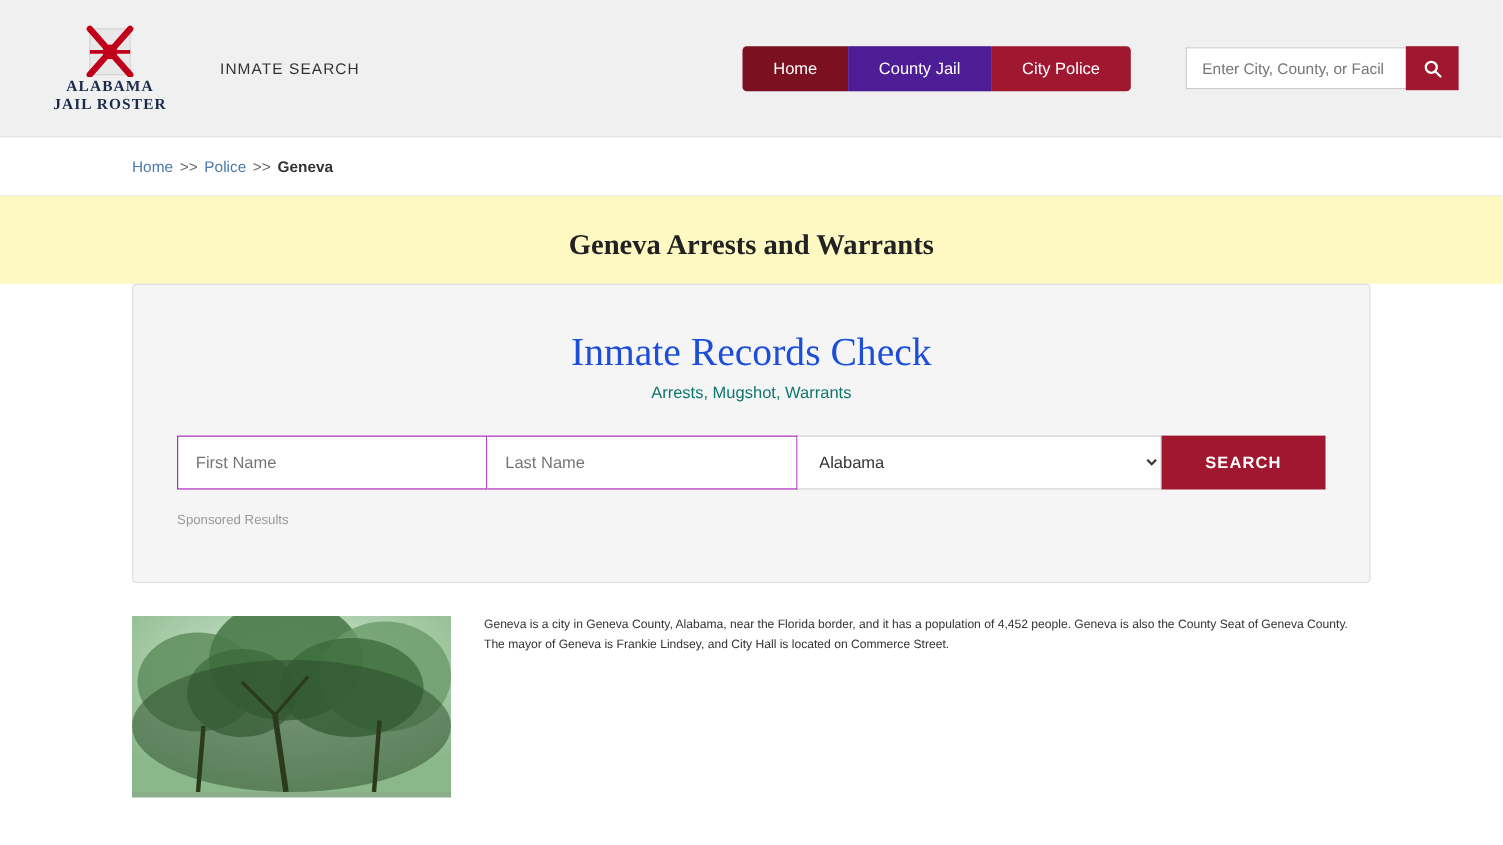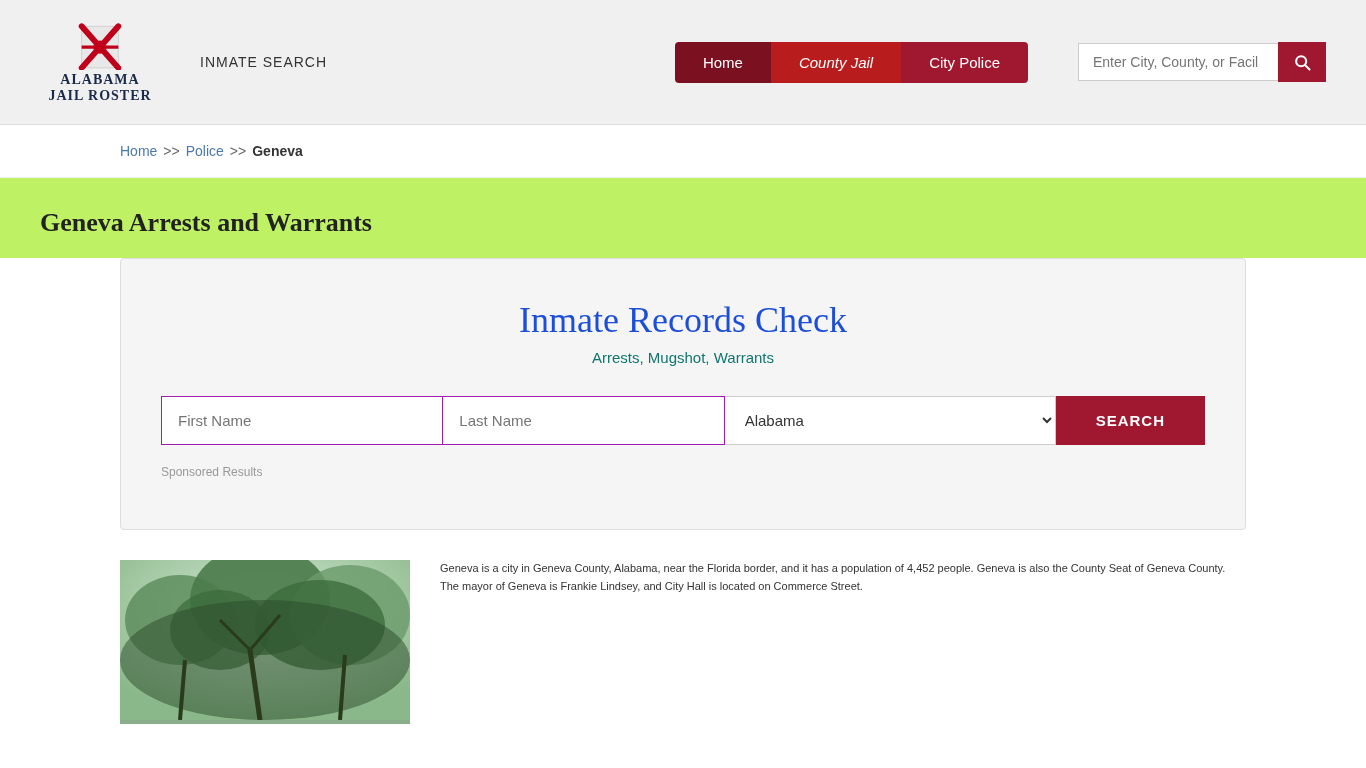--- a/index.html
+++ b/index.html
@@ -75,22 +75,21 @@
       color: #fff;
       background: #a01830;
     }
 
     .nav-btn.home {
       background: #7a1020;
       border-radius: 4px 0 0 4px;
     }
 
     .nav-btn.county-jail {
-      background: #b91c1c;
-      font-style: italic;
+      background: #4c1d95;
     }
 
     .nav-btn.city-police {
       background: #a01830;
       border-radius: 0 4px 4px 0;
     }
 
     .search-bar-area {
       display: flex;
       align-items: center;
@@ -148,23 +147,23 @@
       color: #666;
     }
 
     .breadcrumb .current {
       font-weight: bold;
       color: #333;
     }
 
     
     .page-title-area {
-      text-align: left;
+      text-align: center;
       padding: 30px 40px 20px;
-      background: #bef264;
+      background: #fef9c3;
     }
 
     .page-title {
       font-size: 26px;
       font-weight: bold;
       font-family: Georgia, serif;
       color: #222;
     }
 
     

